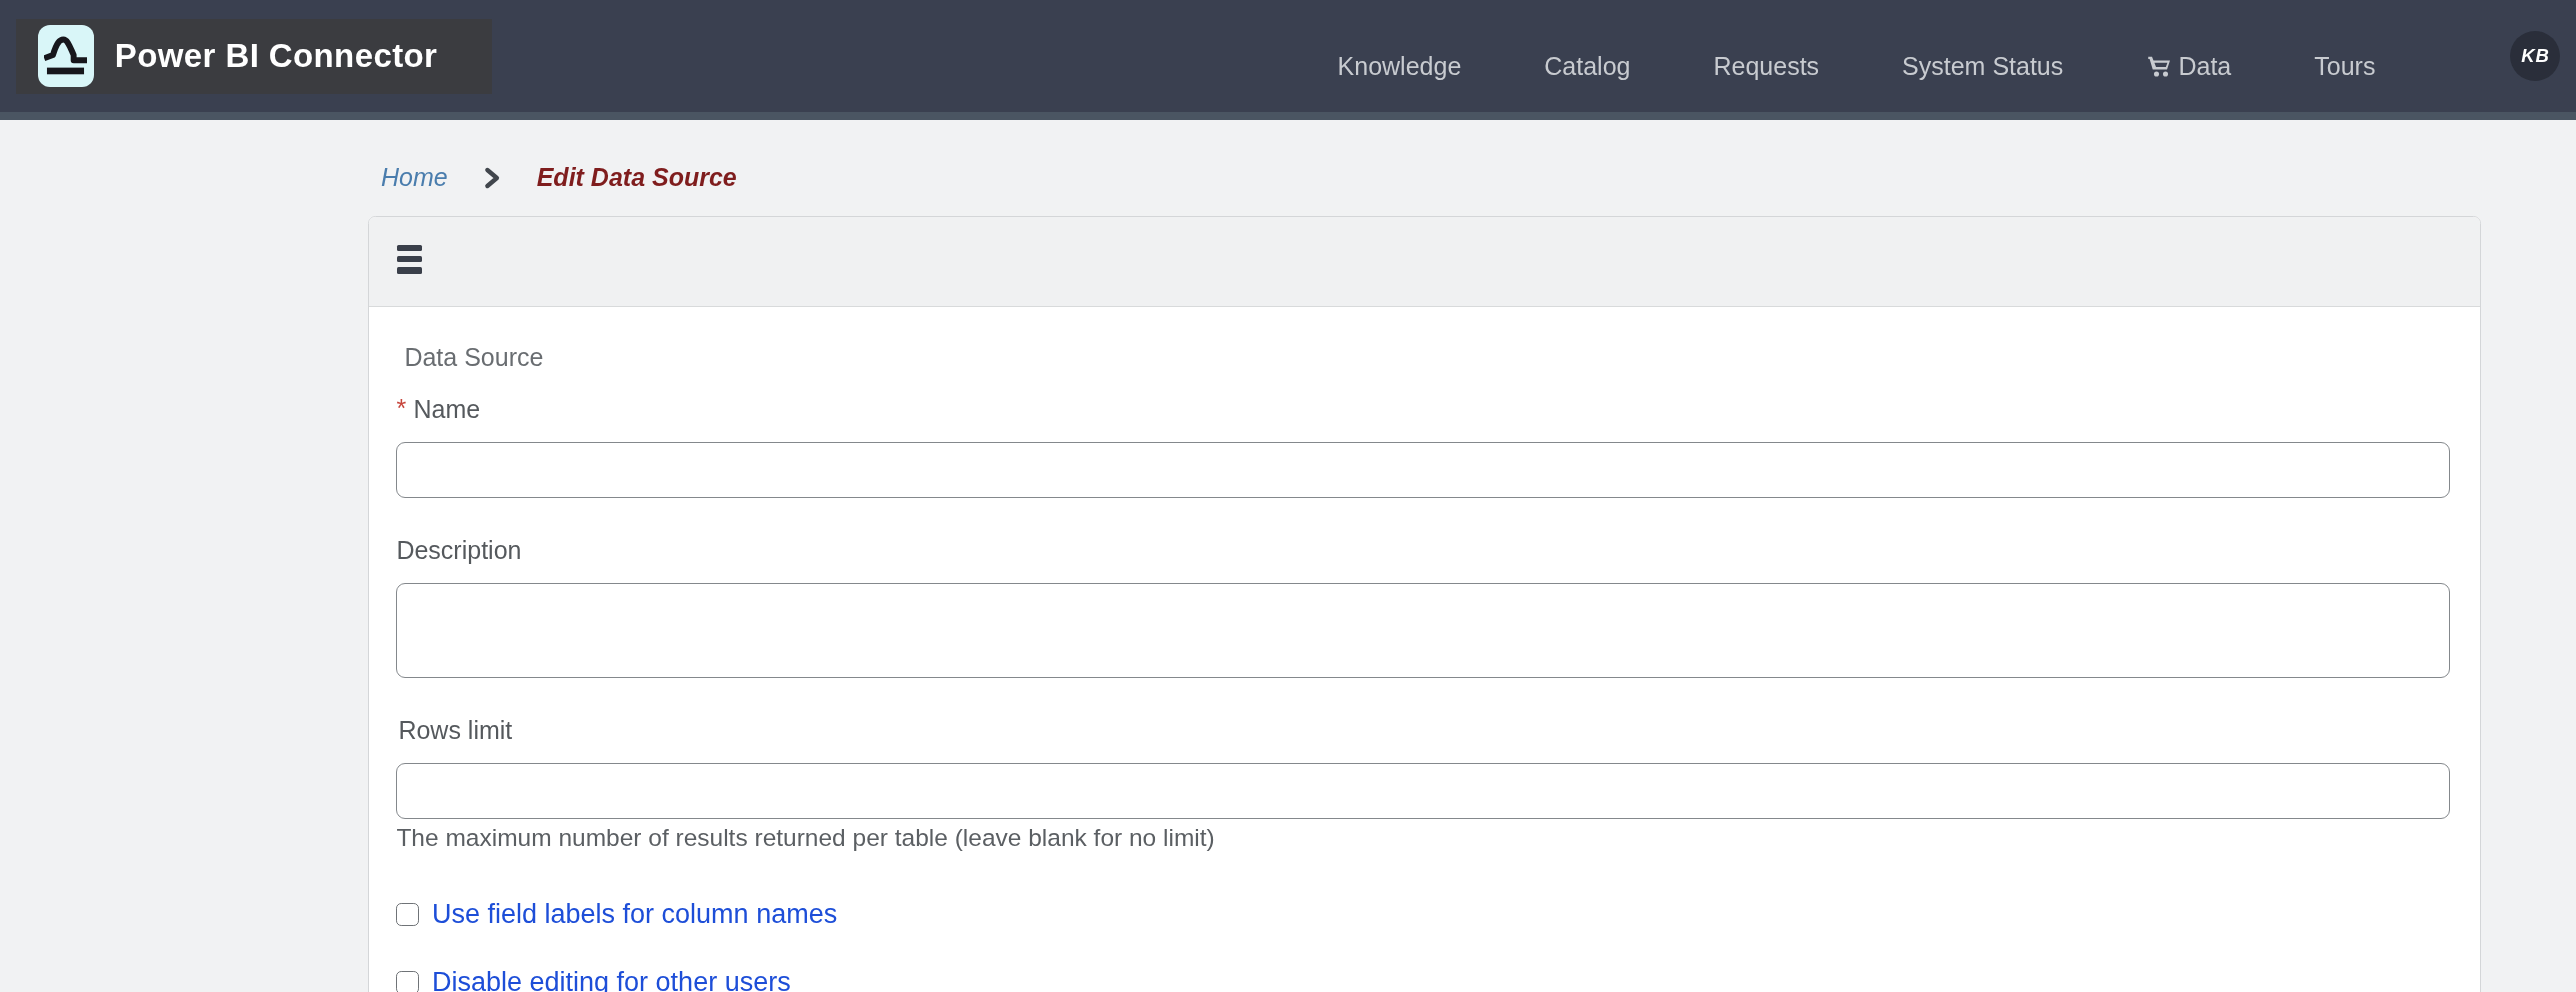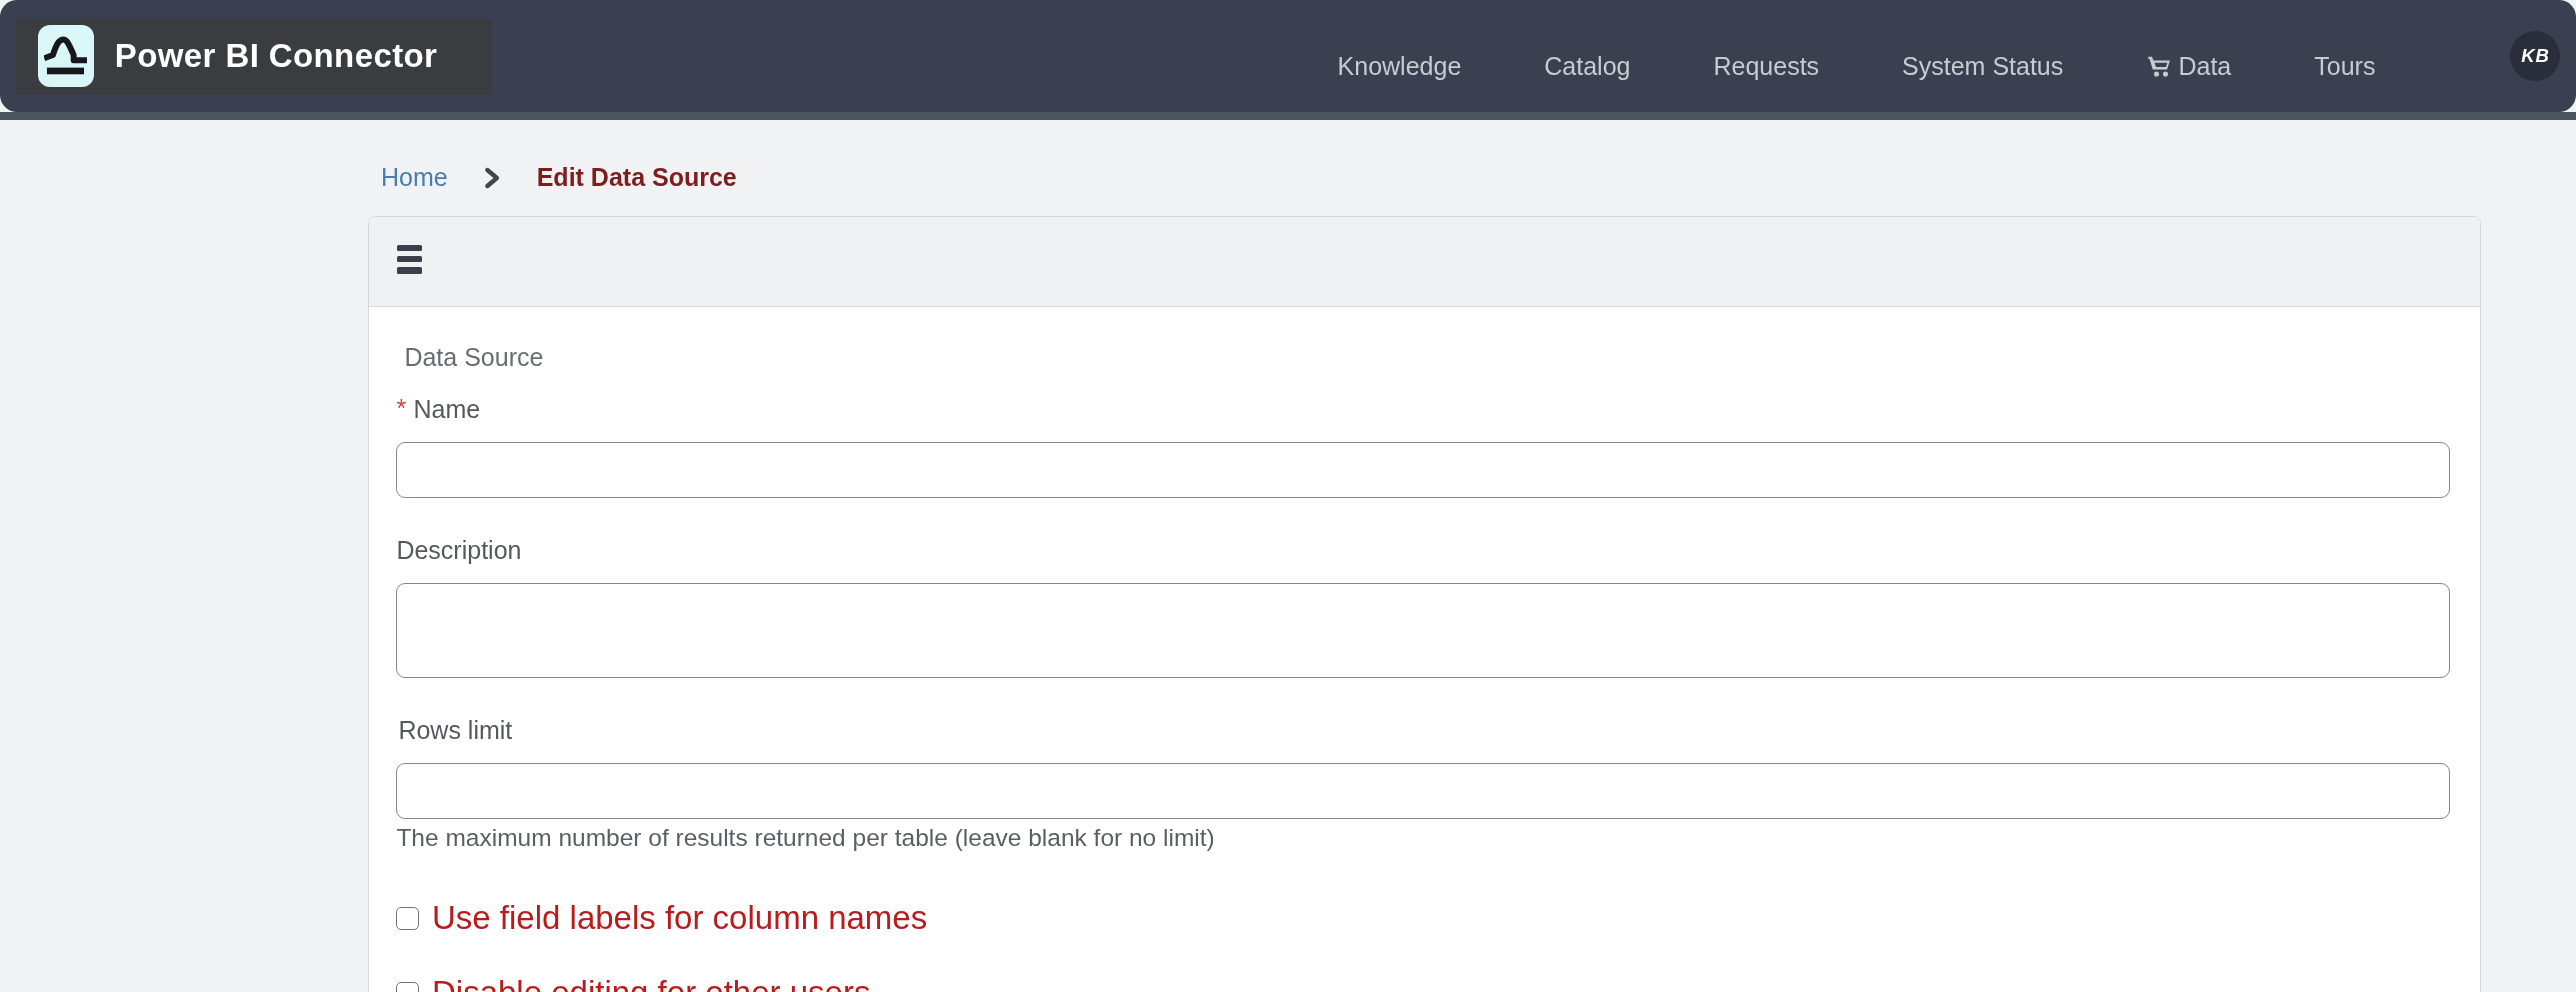--- a/index.html
+++ b/index.html
@@ -10,21 +10,20 @@
     color: #55595d;
   }
 
   
   .navbar {
     height: 112px;
     background: #3a4050;
     display: flex;
     align-items: center;
     padding: 0 15.6px 0 16.3px;
-    border-radius: 17px;
   }
   .navbar-strip { height: 8.2px; background: #4a5562; }
 
   .brand {
     display: flex;
     align-items: center;
     gap: 21px;
     background: #3b3c40;
     height: 75px;
     padding: 0 55px 0 21.5px;
@@ -71,20 +70,21 @@
   }
 
   
   .breadcrumb {
     margin: 42px 0 0 381px;
     display: flex;
     align-items: center;
     gap: 35px;
     font-size: 25px;
     height: 31px;
+    font-style: italic;
   }
   .breadcrumb-home { color: #4a7dad; cursor: pointer; text-decoration: none; }
   .breadcrumb-sep { display: flex; align-items: center; }
   .breadcrumb-current { color: #7f1d1d; font-weight: bold; }
 
   
   .card {
     margin: 23px 0 0 368px;
     width: 2113px;
     min-height: 816px;
@@ -160,21 +160,21 @@
   }
   .checkbox-row.first { margin-top: 47px; }
   .checkbox-row.second { margin-top: 37px; }
   .checkbox-box {
     width: 23px; height: 23px;
     border: 1.5px solid #6f7377;
     border-radius: 5.2px;
     background: #ffffff;
     flex: none;
   }
-  .checkbox-label { font-size: 33px; color: #b91c1c; }
+  .checkbox-label { font-size: 27px; color: #1d4ed8; }
 </style>
 </head>
 <body>
 
 <header class="navbar">
   <div class="brand">
     <div class="logo-box">
       <svg width="43" height="49" viewBox="0 0 58 66">
         <path d="M4,34 L12,31 C17,15 21,10 26,10 C32,10 35,20 40,31 L40,38 L54,38" stroke="#17171c" stroke-width="8" fill="none" stroke-linecap="square" stroke-linejoin="round"></path>
         <rect x="4" y="48" width="50" height="9" fill="#17171c"></rect>

